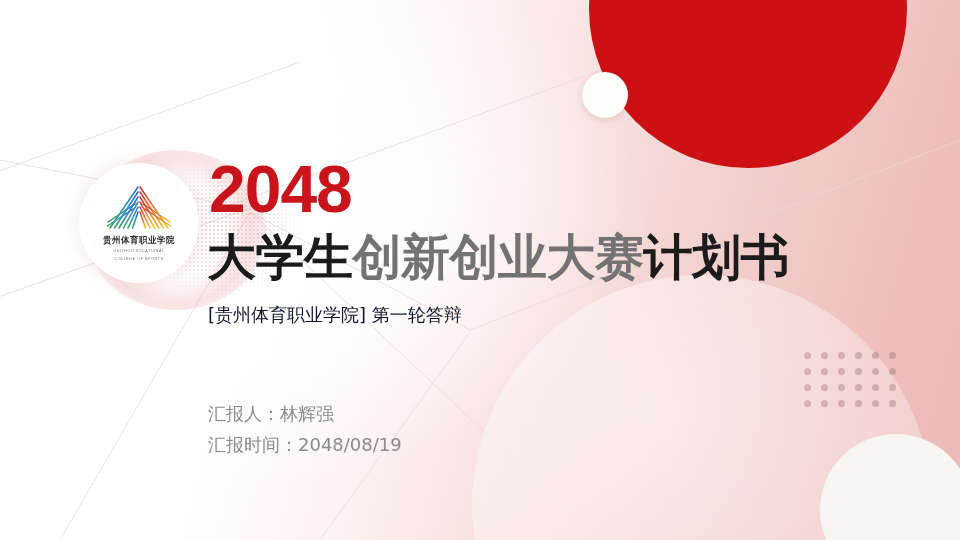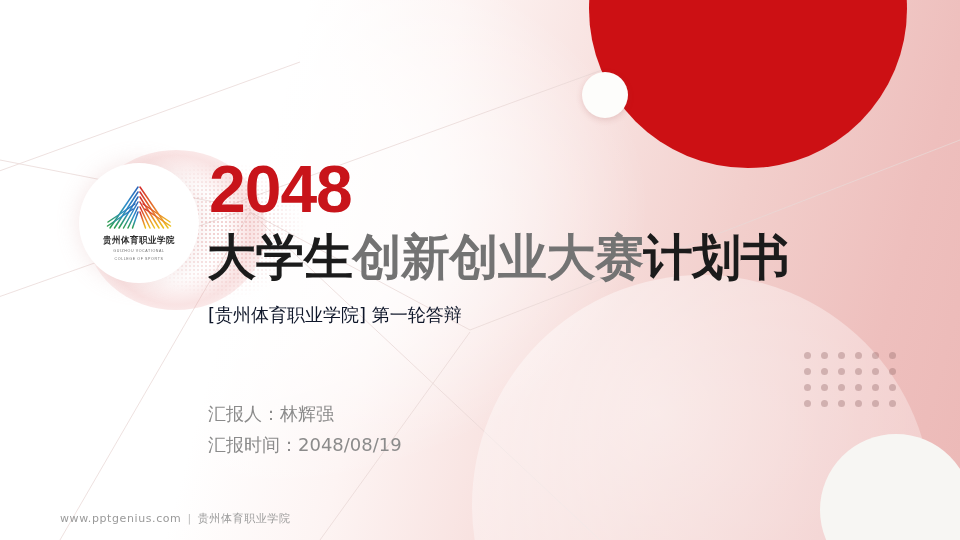--- a/index.html
+++ b/index.html
@@ -332,17 +332,14 @@
     <span class="dark">大学生</span><span class="red">创新创业大赛</span><span class="dark">计划书</span>
   </div>
 
   <div class="subline">[贵州体育职业学院] 第一轮答辩</div>
 
   <div class="meta">
     <div>汇报人：林辉强</div>
     <div>汇报时间：2048/08/19</div>
   </div>
 
-  <div class="footer">
-    <span>www.pptgenius.com</span><span class="sep">|</span><span>贵州体育职业学院</span>
-  </div>
 
 </div>
 
 </body></html>

